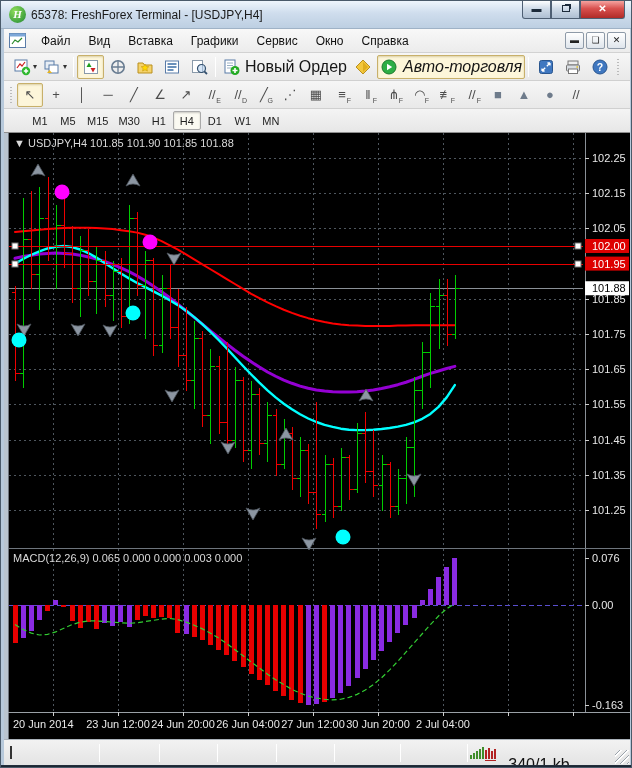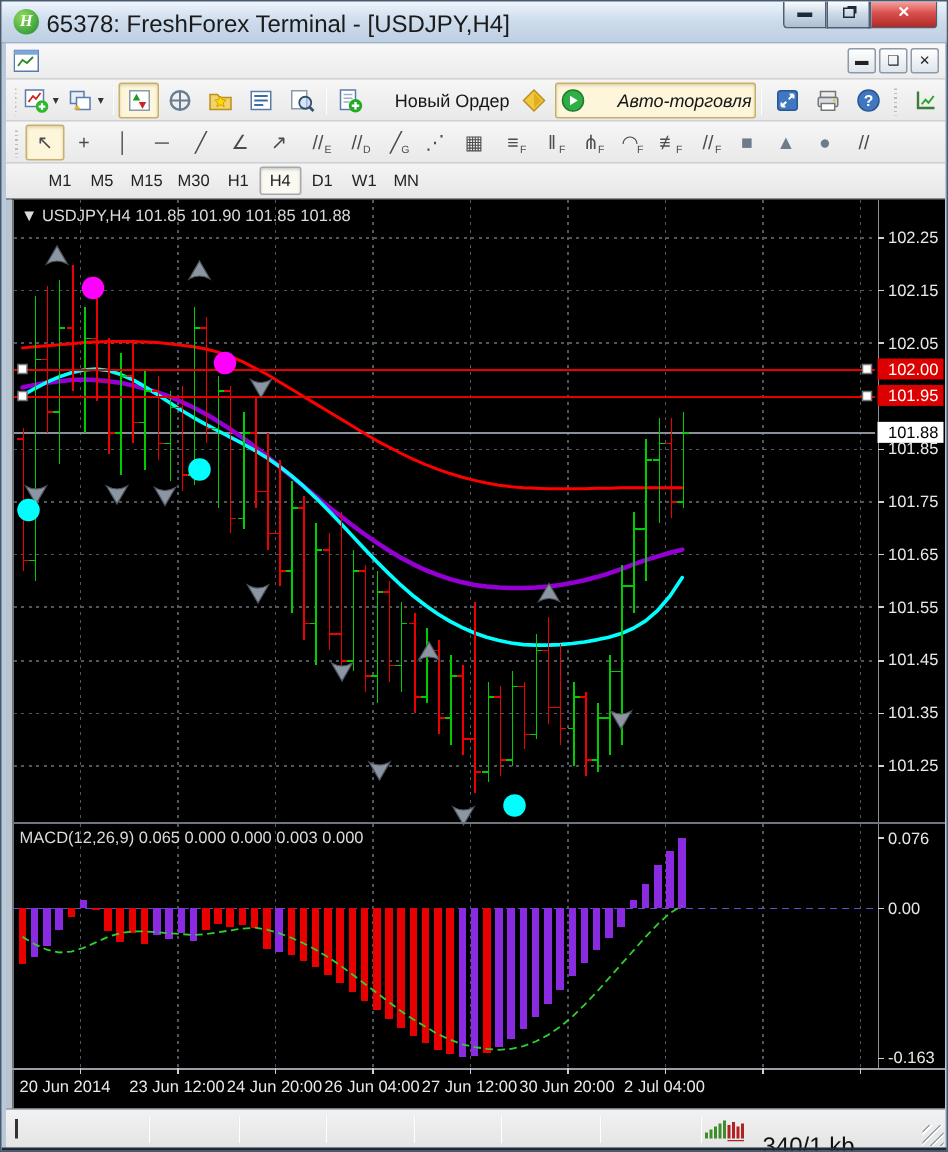--- a/index.html
+++ b/index.html
@@ -1,21 +1,21 @@
 <!DOCTYPE html>
 <html><head>
 <meta charset="utf-8">
 <style>
   html,body{margin:0;padding:0;background:#555;}
   *{box-sizing:border-box;}
   .win{position:relative;width:632px;height:768px;background:#b7c9db;font-family:"Liberation Sans",sans-serif;overflow:hidden;border:1px solid #4a5a6a;}
   
   .titlebar{position:absolute;left:0;top:0;width:632px;height:28px;
     background:linear-gradient(#eef5fc,#cfdded 45%,#bdcfe2);border-bottom:1px solid #9fb2c6;}
-  .title-text{position:absolute;left:30px;top:7px;font-size:16px;color:#1a1a1a;white-space:nowrap;}
+  .title-text{position:absolute;left:30px;top:7px;font-size:12px;color:#1a1a1a;white-space:nowrap;}
   .app-ico{position:absolute;left:8px;top:5px;width:17px;height:17px;border-radius:50%;
     background:radial-gradient(circle at 35% 30%,#8fdc5a,#3fa23f 70%,#2c7a2c);
     color:#fff;font-size:11px;font-weight:bold;font-style:italic;text-align:center;line-height:17px;font-family:"Liberation Serif",serif;}
   .winbtns{position:absolute;right:8px;top:0;display:flex;}
   .wbtn{width:29px;height:18px;border:1px solid #4e5f73;border-top:none;background:linear-gradient(#fdfeff,#cfdbe8 45%,#aebfd2);
     color:#1c2a3a;font-size:10px;text-align:center;line-height:16px;}
   .wbtn.min{border-radius:0 0 0 3px;}
   .wbtn.cls{width:45px;border-radius:0 0 3px 0;background:linear-gradient(#f5a3a0,#d8504e 45%,#b02b28);color:#fff;font-weight:bold;}
   .wbtn span{display:inline-block;}
   .restore-glyph{width:8px;height:7px;border:1px solid #1c2a3a;margin-top:4px;box-shadow:2px -2px 0 -1px #1c2a3a;}
@@ -30,21 +30,21 @@
   
   .toolbar{position:absolute;left:3px;width:626px;height:28px;background:linear-gradient(#f6f6f6,#e9e9e9);
     border-bottom:1px solid #d0d0d0;display:flex;align-items:center;padding-left:2px;}
   .tb1{top:52px;} .tb2{top:80px;}
   .grip{width:7px;height:20px;margin:0 2px;background-image:repeating-linear-gradient(#bbb 0 1px,transparent 1px 3px);background-size:2px 100%;background-repeat:no-repeat;background-position:2px 2px;}
   .tsep{width:1px;height:20px;background:#c3c3c3;border-right:1px solid #fff;margin:0 3px;}
   .tbtn{height:24px;min-width:27px;padding:0 2px;display:flex;align-items:center;justify-content:center;
     border:1px solid transparent;border-radius:2px;}
   .tbtn.pressed{background:#fdf6da;border-color:#c9b névtelen;font-style:italic;}
   .tbtn.pressed{background:#fdf6da;border-color:#c8b06a;box-shadow:inset 0 1px 2px rgba(120,100,20,.25);}
-  .tbtn .lbl{font-size:12px;color:#161616;margin-left:21px;white-space:nowrap;}
+  .tbtn .lbl{font-size:16px;color:#161616;margin-left:5px;white-space:nowrap;}
   .drop{font-size:8px;color:#333;margin-left:2px;}
   .tool{width:26px;height:24px;display:flex;align-items:center;justify-content:center;
     border:1px solid transparent;border-radius:2px;color:#4c4c4c;font-size:13px;position:relative;}
   .tool.pressed{background:#fdf6da;border:1px solid #c8b06a;box-shadow:inset 0 1px 2px rgba(120,100,20,.25);}
   .tool .sub{font-size:7px;position:absolute;right:3px;bottom:2px;color:#4c4c4c;}
   .tool .g{line-height:1;}
   .tool .shape{color:#6e7b8b;}
   
   .tfbar{position:absolute;left:3px;top:108px;width:626px;height:24px;background:linear-gradient(#f4f4f4,#e7e7e7);
     border-bottom:1px solid #8e8e8e;display:flex;align-items:center;padding-left:22px;}
@@ -79,20 +79,29 @@
       <div class="wbtn cls">✕</div>
     </div>
   </div>
 
   <div class="menubar">
     <svg class="mdi-ico" viewBox="0 0 17 15">
       <rect x="0.5" y="0.5" width="16" height="14" fill="#fff" stroke="#5a7ca8"></rect>
       <rect x="0.5" y="0.5" width="16" height="3" fill="#7da7d8"></rect>
       <path d="M3 11 L6 7 L9 9 L13 5" stroke="#2a8a2a" fill="none" stroke-width="1.2"></path>
     </svg>
+    <div id="menu-items" style="display:flex;">
+        <span class="menu-item">Файл</span>
+        <span class="menu-item">Вид</span>
+        <span class="menu-item">Вставка</span>
+        <span class="menu-item">Графики</span>
+        <span class="menu-item">Сервис</span>
+        <span class="menu-item">Окно</span>
+        <span class="menu-item">Справка</span>
+      </div>
     <div class="mdi-ctrls">
       <div class="mbtn">▬</div>
       <div class="mbtn">❏</div>
       <div class="mbtn">✕</div>
     </div>
   </div>
 
   <div class="toolbar tb1">
     <div class="grip"></div>
     <div id="tb-main" style="display:flex;align-items:center;">

